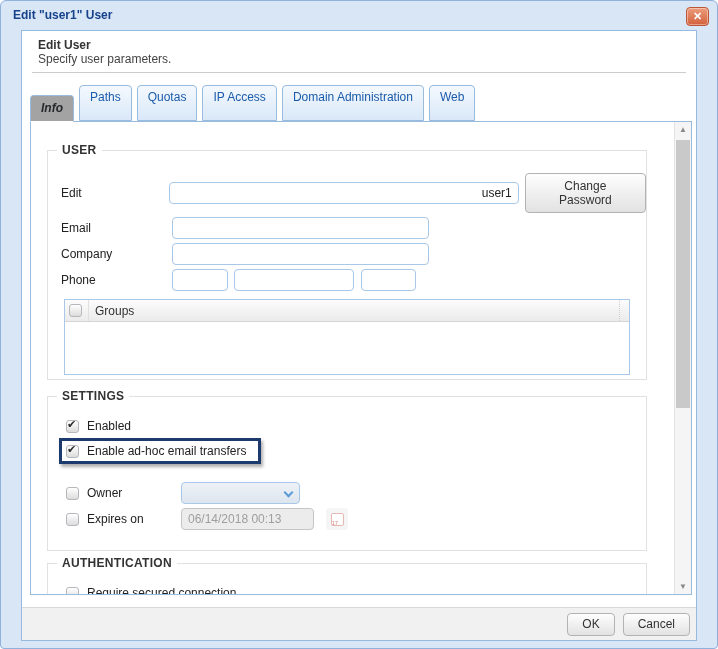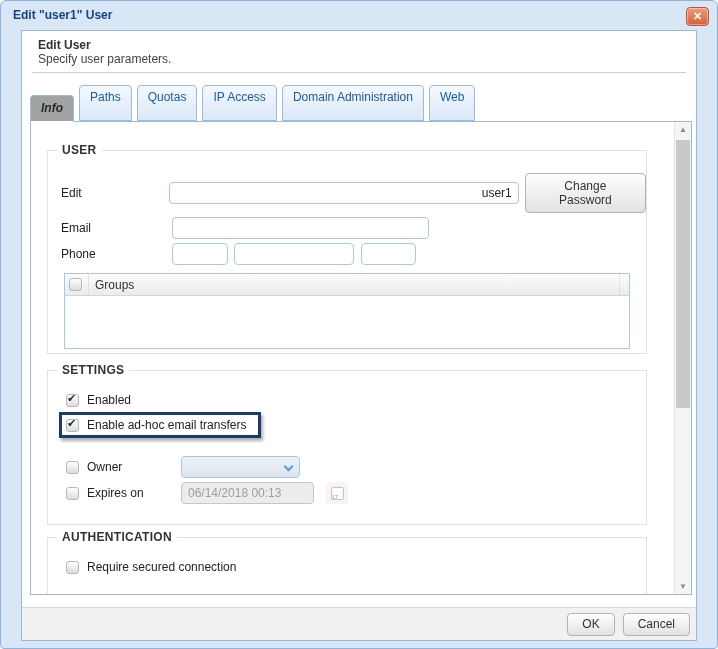--- a/index.html
+++ b/index.html
@@ -125,20 +125,24 @@
           <label>Edit</label>
           <input class="txt w-name" value="user1" style="">
           <button class="btn chg-pwd">Change Password</button>
         </div>
 
         <div class="frow">
           <label>Email</label>
           <input class="txt w-med" value="" style="">
         </div>
 
+        <div class="frow">
+          <label>Company</label>
+          <input class="txt w-med" value="" style="">
+        </div>
 
         <div class="frow">
           <label>Phone</label>
           <input class="txt w-ph1" value="" style="">
           <input class="txt w-ph2" value="" style="">
           <input class="txt w-ph3" value="" style="">
         </div>
 
         <div class="groups">
           <div class="g-head">

